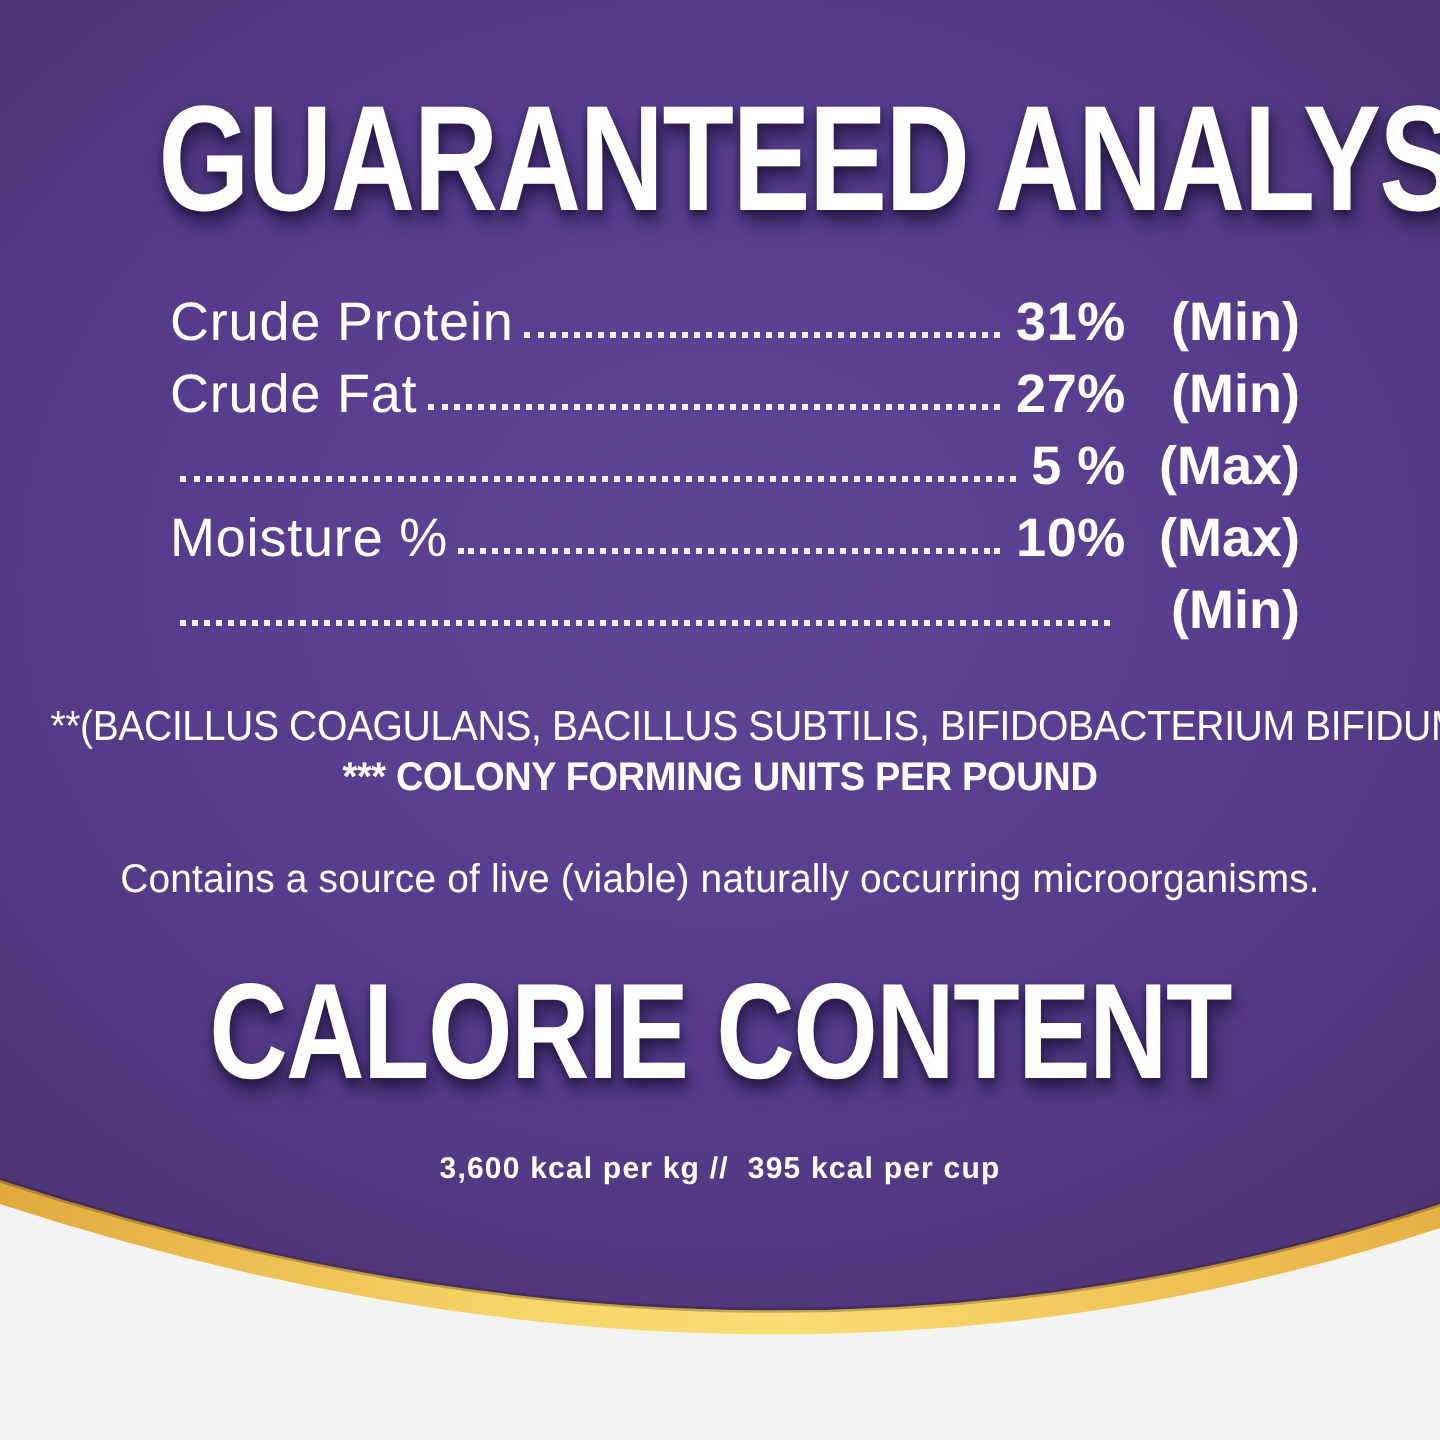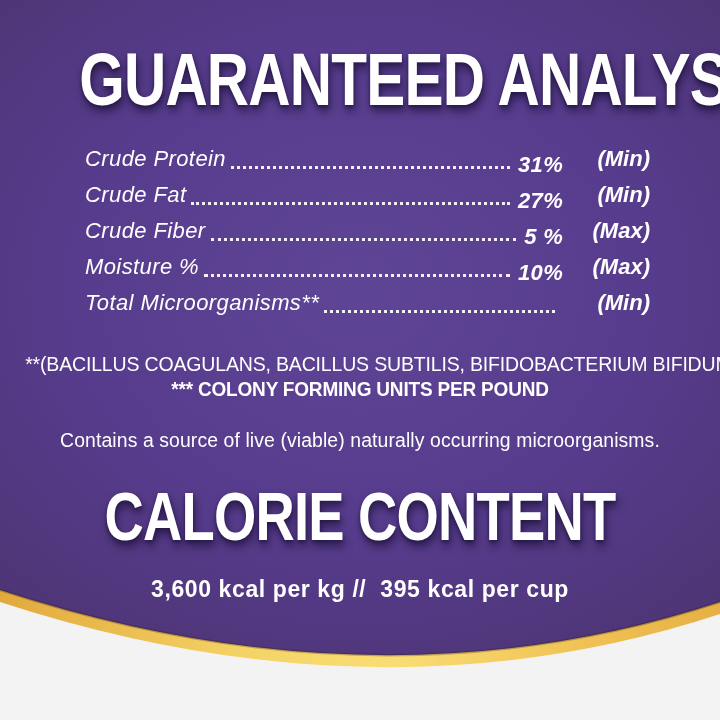--- a/index.html
+++ b/index.html
@@ -25,24 +25,23 @@
     transform-origin:50% 50%;
     white-space:nowrap;
     text-shadow: 2px 6px 10px rgba(22,12,48,0.65), 0 2px 4px rgba(22,12,48,0.5);
   }
   .analysis {
     width:565px;
     margin:24px 0 0 85px;
   }
   .row {
     display:flex;
-    align-items:center;
+    align-items:flex-end;
     height:36px;
-    font-size:22px;
-    font-style:italic;
+    font-size:27px;
   }
   .row .label {
     font-weight:400;
     letter-spacing:0.4px;
     white-space:pre;
   }
   .row .leader {
     flex:1;
     align-self:flex-end;
     border-bottom:3px dotted rgba(255,255,255,0.92);
@@ -101,21 +100,21 @@
     font-weight:900;
     letter-spacing:-1px;
     transform:scaleX(0.80);
     transform-origin:50% 50%;
     white-space:nowrap;
     text-shadow: 2px 6px 10px rgba(22,12,48,0.65), 0 2px 4px rgba(22,12,48,0.5);
   }
   .kcal-line {
     margin-top:26px;
     text-align:center;
-    font-size:23px;
+    font-size:15px;
     font-weight:700;
     letter-spacing:0.6px;
     white-space:pre;
   }
   .bottom-arc {
     position:absolute;
     left:0; bottom:0;
     width:720px; height:140px;
     display:block;
   }
@@ -137,35 +136,33 @@
     </div>
 
     <div class="row">
       <span class="label">Crude Fat</span>
       <span class="leader"></span>
       <span class="value">27%</span>
       <span class="qual">(Min)</span>
     </div>
 
     <div class="row">
-      <span class="label">Crude Fiber</span>
       <span class="leader"></span>
       <span class="value">5 %</span>
       <span class="qual">(Max)</span>
     </div>
 
     <div class="row">
       <span class="label">Moisture %</span>
       <span class="leader"></span>
       <span class="value">10%</span>
       <span class="qual">(Max)</span>
     </div>
 
     <div class="row">
-      <span class="label">Total Microorganisms**</span>
       <span class="leader"></span>
       <span class="qual">(Min)</span>
     </div>
 
   </div>
 
   <div class="footnotes">
     <div class="footnote-1">**(BACILLUS COAGULANS, BACILLUS SUBTILIS, BIFIDOBACTERIUM BIFIDUM)</div>
     <div class="footnote-2">*** COLONY FORMING UNITS PER POUND</div>
   </div>

